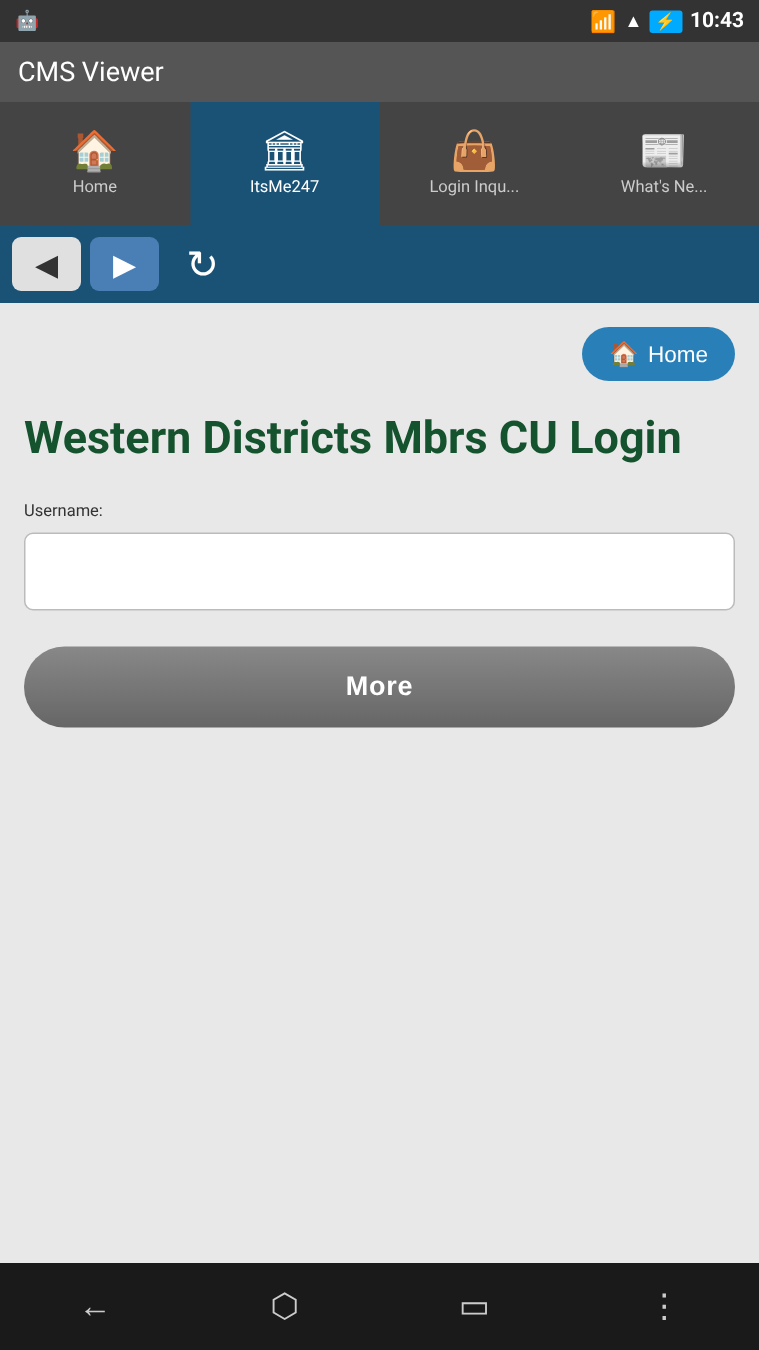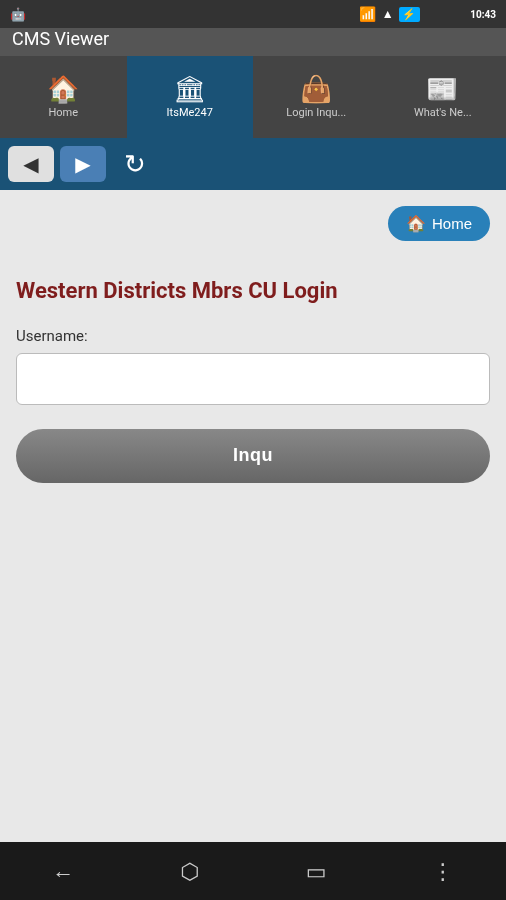--- a/index.html
+++ b/index.html
@@ -37,27 +37,28 @@
     }
     .wifi-icon { font-size: 14px; }
     .signal-icon { font-size: 12px; }
     .battery-icon {
       background: #00aaff;
       color: white;
       font-size: 11px;
       padding: 1px 4px;
       border-radius: 2px;
     }
-    .time { font-size: 10px; font-weight: bold; margin-left: 45px; }
+    .time { font-size: 14px; font-weight: bold; }
 
     
     .app-bar {
       background: #555;
-      height: 28px;
-      display: flex;
+      height: 40px;
+      display: flex;
+      align-items: center;
       padding: 0 12px;
       flex-shrink: 0;
     }
     .app-title {
       color: white;
       font-size: 18px;
       font-weight: normal;
     }
 
     
@@ -151,29 +152,28 @@
       font-size: 15px;
       cursor: pointer;
       display: flex;
       align-items: center;
       gap: 6px;
     }
     .home-btn-icon { font-size: 16px; }
 
     
     .login-title {
-      font-size: 22px;
+      font-size: 30px;
       font-weight: bold;
-      color: #7f1d1d;
+      color: #14532d;
       line-height: 1.25;
       margin-bottom: 22px;
-      margin-top: 16px;
     }
     .field-label {
-      font-size: 15px;
+      font-size: 11px;
       color: #333;
       margin-bottom: 8px;
     }
     .text-input {
       width: 100%;
       height: 52px;
       background: white;
       border: 1px solid #bbb;
       border-radius: 6px;
       padding: 0 12px;
@@ -272,21 +272,21 @@
       <span class="home-btn-icon">🏠</span>
       <span>Home</span>
     </button>
   </div>
 
   <div class="login-title">Western Districts Mbrs CU Login</div>
 
   <div class="field-label">Username:</div>
   <input class="text-input" type="text" placeholder="" style="">
 
-  <button class="next-btn">Inqu</button>
+  <button class="next-btn">More</button>
 
 </div>
 
 <div class="bottom-bar">
   <div class="bottom-btn">
     <span>←</span>
   </div>
   <div class="bottom-btn">
     <span>⬡</span>
   </div>

